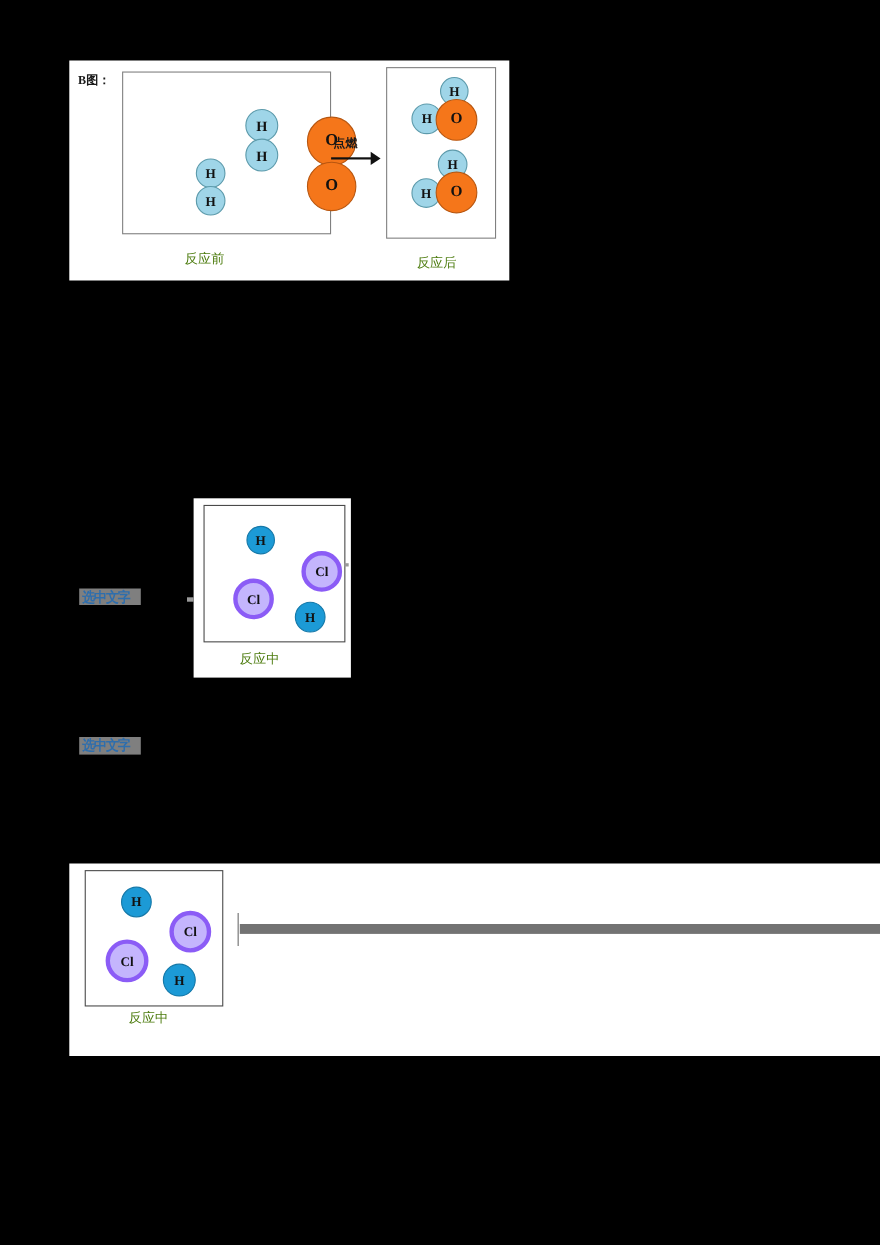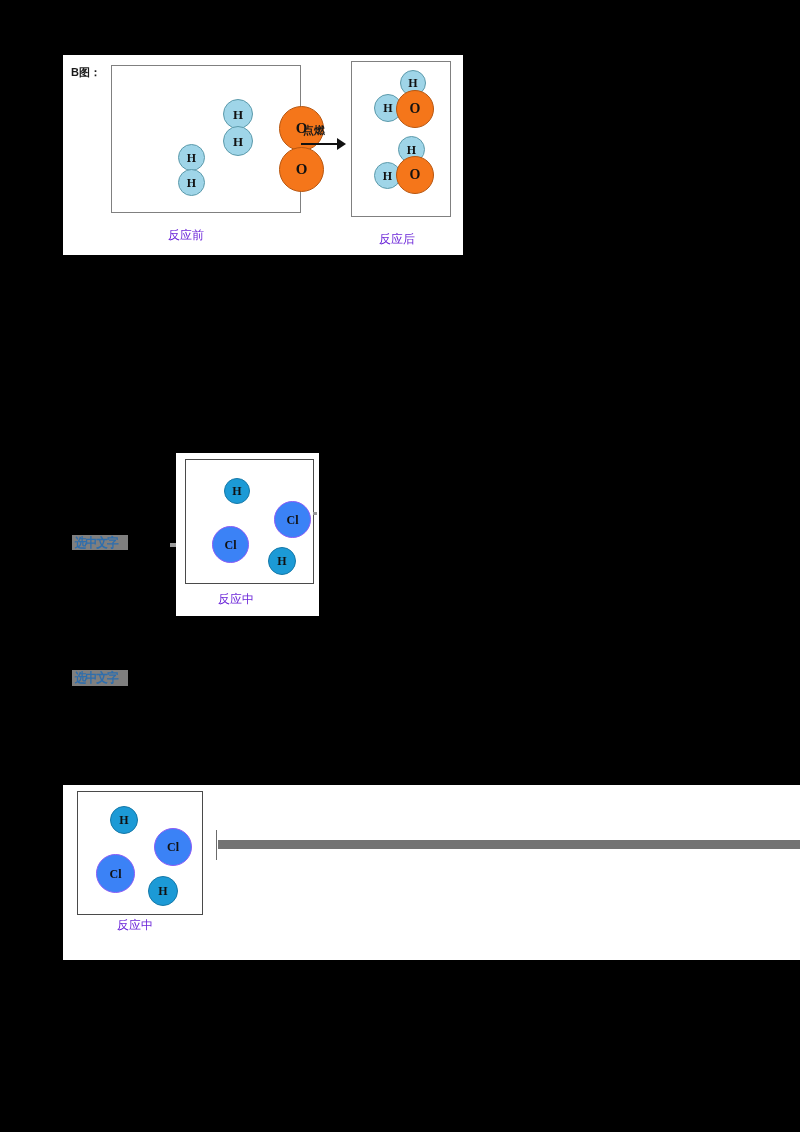--- a/index.html
+++ b/index.html
@@ -51,35 +51,35 @@
   }
   .atom.o-orange {
     background: #f5761a;
     border: 1px solid #b8560f;
   }
   .atom.h-blue {
     background: #1c9ad6;
     border: 1px solid #1578a8;
   }
   .atom.cl-green {
-    background: #3b82f6;
-    border: 1px solid #8b5cf6;
+    background: #c4b5fd;
+    border: 4px solid #8b5cf6;
   }
 
   
   .caption {
     position: absolute;
     font-family: "DejaVu Sans", "Liberation Sans", sans-serif;
     font-size: 12px;
-    color: #6d28d9;
+    color: #4d7c0f;
     white-space: nowrap;
   }
   .label-b {
     position: absolute;
-    font-family: Liberation Sans, sans-serif;
+    font-family: Liberation Serif, serif;
     font-size: 11px;
     color: #1a1a1a;
     white-space: nowrap;
     font-weight: 600;
   }
 
   
   .arrow-wrap {
     position: absolute;
     width: 46px;

